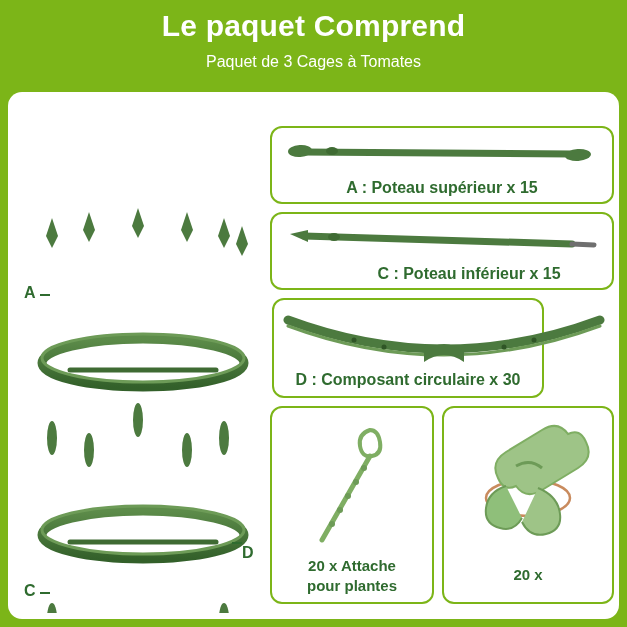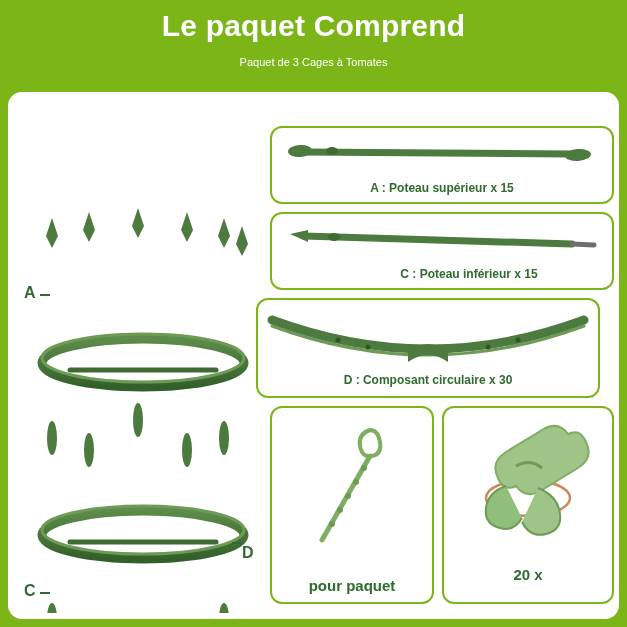--- a/index.html
+++ b/index.html
@@ -33,21 +33,21 @@
     justify-content: center;
     color: #ffffff;
   }
   .header-title {
     font-size: 30px;
     font-weight: bold;
     letter-spacing: 0.2px;
     line-height: 36px;
   }
   .header-sub {
-    font-size: 11px;
+    font-size: 16px;
     font-weight: normal;
     margin-top: 8px;
     line-height: 20px;
   }
   
   .card {
     position: absolute;
     left: 8px;
     top: 92px;
     width: 611px;
@@ -89,28 +89,28 @@
     border: 2px solid #7cb518;
     border-radius: 12px;
     box-sizing: border-box;
     background: #ffffff;
   }
   .panel-caption {
     position: absolute;
     left: 0;
     width: 100%;
     text-align: center;
-    font-size: 12px;
+    font-size: 16px;
     font-weight: bold;
     color: #2f6b2f;
     line-height: 20px;
   }
   .p1 { left: 262px; top: 34px; width: 344px; height: 78px; }
   .p2 { left: 262px; top: 120px; width: 344px; height: 78px; }
-  .p3 { left: 248px; top: 206px; width: 344px; height: 100px; }
+  .p3 { left: 264px; top: 206px; width: 272px; height: 100px; }
   .p4 { left: 262px; top: 314px; width: 164px; height: 198px; }
   .p5 { left: 434px; top: 314px; width: 172px; height: 198px; }
 
   .cap1 { top: 50px; }
   .cap2 { top: 50px; padding-left: 27px; }
   .cap3 { top: 70px; }
   .cap4 { top: 148px; font-size: 15px; }
   .cap5 { top: 157px; font-size: 15px; }
 
   svg { display: block; }
@@ -234,21 +234,22 @@
         <path d="M96,16 q-12,4 -10,16 q2,12 12,10 q10,-2 8,-14 q-2,-12 -10,-12 z" fill="none" stroke="#7fae63" stroke-width="4"></path>
         <path d="M96,42 L48,126" stroke="#7fae63" stroke-width="5" stroke-linecap="round"></path>
         <g fill="#6d9b57">
           <circle cx="90" cy="54" r="3"></circle>
           <circle cx="82" cy="68" r="3"></circle>
           <circle cx="74" cy="82" r="3"></circle>
           <circle cx="66" cy="96" r="3"></circle>
           <circle cx="58" cy="110" r="3"></circle>
         </g>
       </svg>
-      <div class="panel-caption cap4" style="top:168px">pour paquet</div>
+      <div class="panel-caption cap4">20 x Attache</div>
+      <div class="panel-caption cap4" style="top:168px">pour plantes</div>
     </div>
 
     <div class="panel p5">
       <svg width="168" height="140" viewBox="0 0 168 140" style="position:absolute;left:2px;top:4px">
         <ellipse cx="82" cy="86" rx="42" ry="18" fill="none" stroke="#c98b5e" stroke-width="2.5"></ellipse>
         <path d="M96,18 q16,-10 26,4 q12,-6 18,8 q8,16 -8,26 l-36,22 q-16,10 -26,-4 q-12,6 -18,-8 q-8,-16 8,-26 z" fill="#9ec487" stroke="#7fae63" stroke-width="2"></path>
         <path d="M60,74 q-18,6 -20,22 q-2,16 14,20 q14,4 22,-10" fill="#8fbf7a" stroke="#6d9b57" stroke-width="2"></path>
         <path d="M92,76 q20,8 22,26 q2,16 -14,20 q-16,4 -24,-12" fill="#9ec487" stroke="#6d9b57" stroke-width="2"></path>
         <path d="M70,54 q14,-8 26,2" fill="none" stroke="#6d9b57" stroke-width="3"></path>
       </svg>

